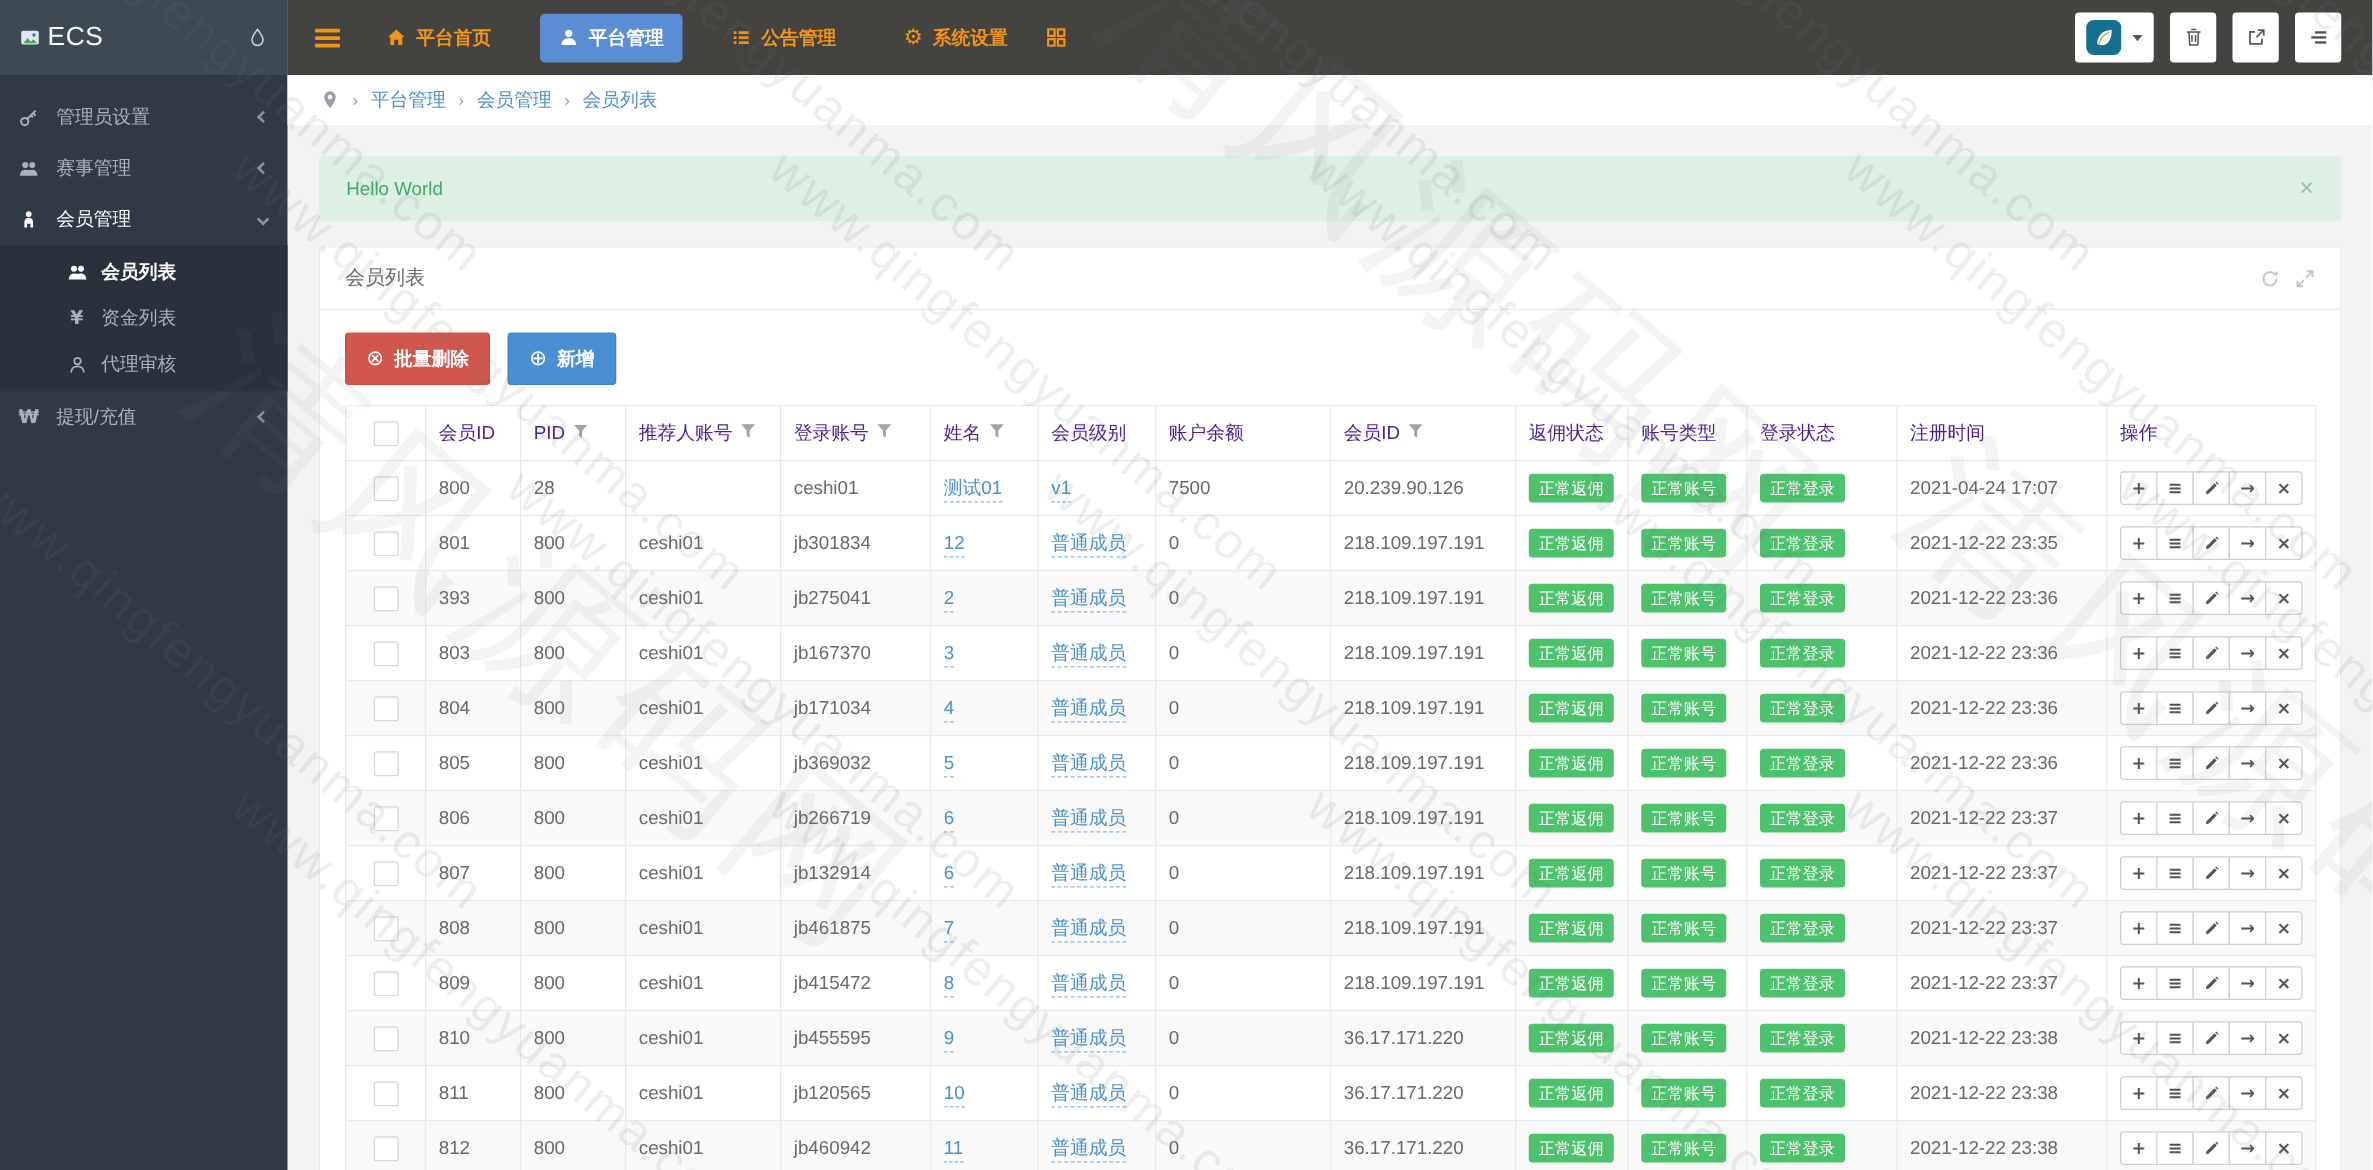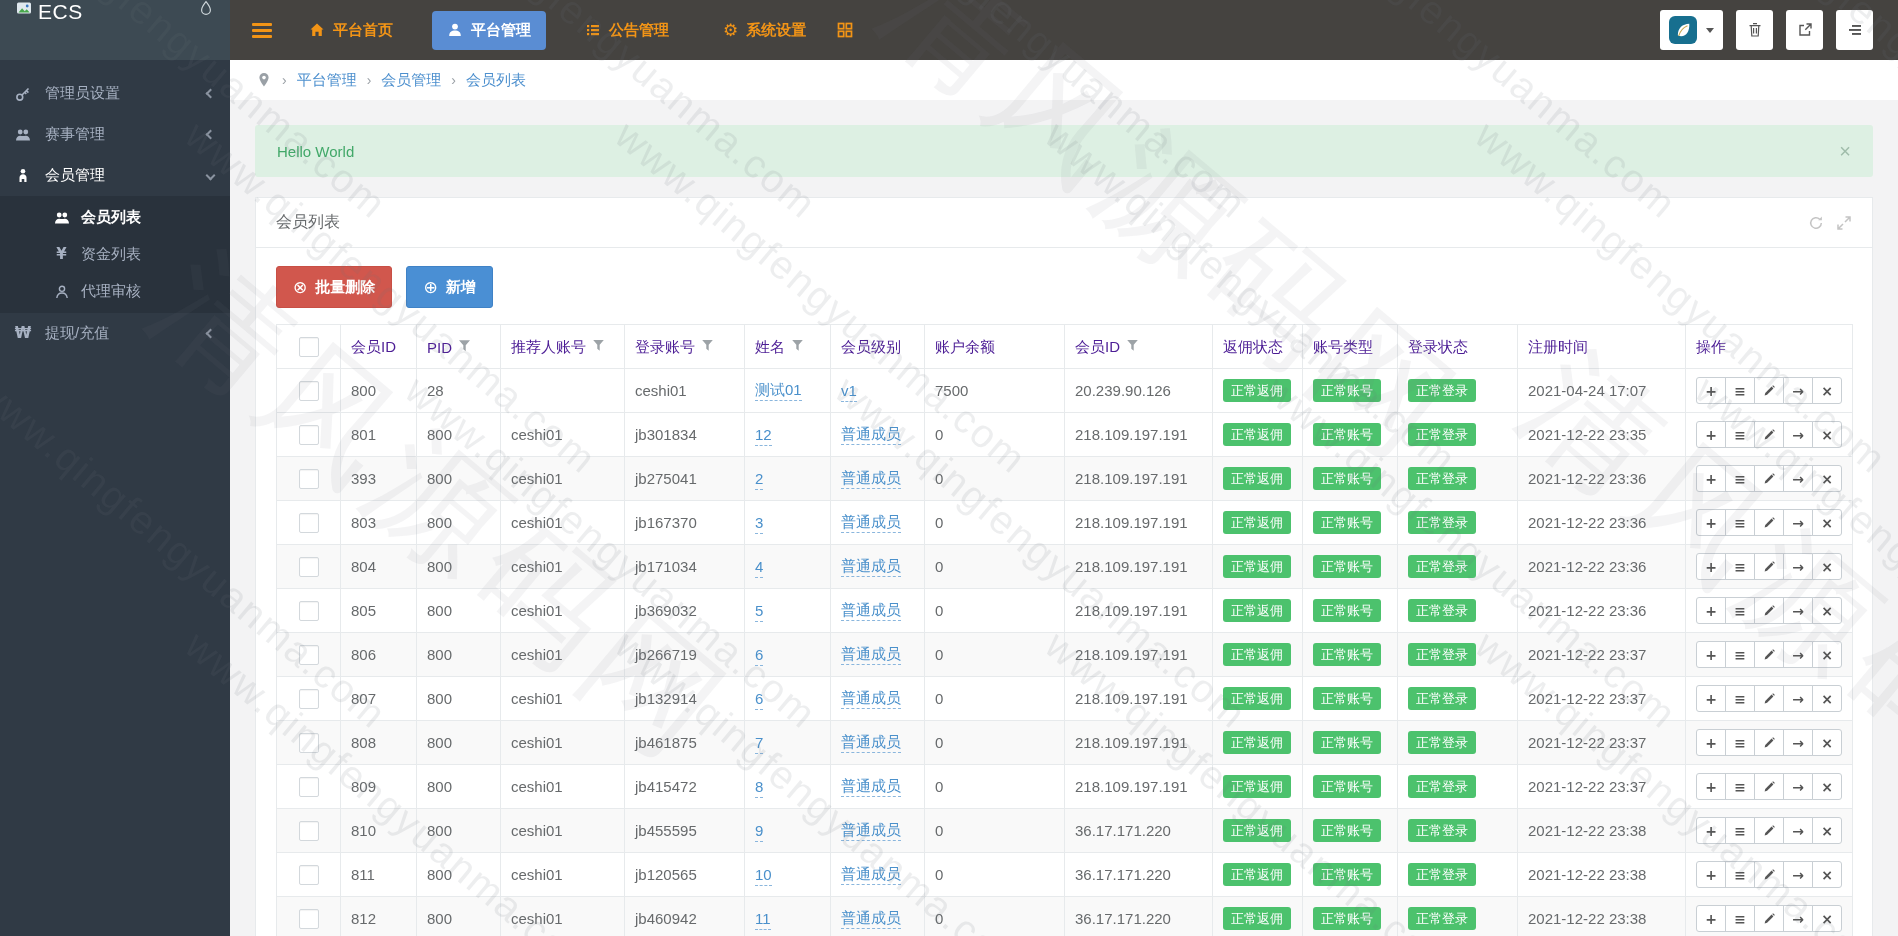--- a/index.html
+++ b/index.html
@@ -1,21 +1,21 @@
 <!DOCTYPE html>
 <html lang="zh"><head>
 <meta charset="utf-8">
 <style>
   *{box-sizing:border-box;margin:0;padding:0}
   html,body{width:1898px;height:936px;overflow:hidden}
   body{font-family:"Liberation Sans","DejaVu Sans",sans-serif;font-size:15px;color:#676a6c;background:#f3f3f4;position:relative}
   .app{display:flex;width:1898px;height:936px}
   
   .sidebar{width:230px;flex:none;background:#303a45;display:flex;flex-direction:column}
-  .logo{height:60px;background:#3d4a53;display:flex;padding:0 16px;color:#fff;flex:none}
+  .logo{height:60px;background:#3d4a53;display:flex;align-items:center;padding:0 16px;color:#fff;flex:none}
   .logo-text{font-size:21px;color:#fff;margin-left:6px;letter-spacing:.5px}
   .logo .droplet{margin-left:auto;color:#cdd6da}
   .side-menu{padding-top:13px}
   .side-item{height:41px;display:flex;align-items:center;padding:0 16px 0 13px;color:#a7b1c2;cursor:pointer;font-size:15px}
   .side-item.active{color:#fff}
   .side-icon{width:20px;margin-right:12px;display:flex;justify-content:center}
   .chev{width:7px;height:7px;border-left:2px solid #8a93a0;border-bottom:2px solid #8a93a0;margin-left:auto;flex:none}
   .chev.left{transform:rotate(45deg)}
   .chev.down{transform:rotate(-45deg)}
   .submenu{background:#29323c;padding:3px 0}

